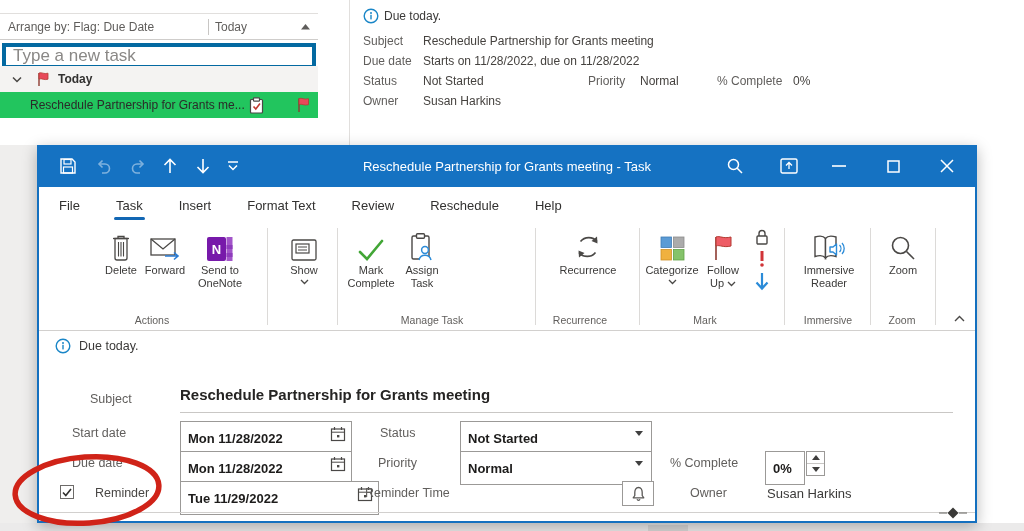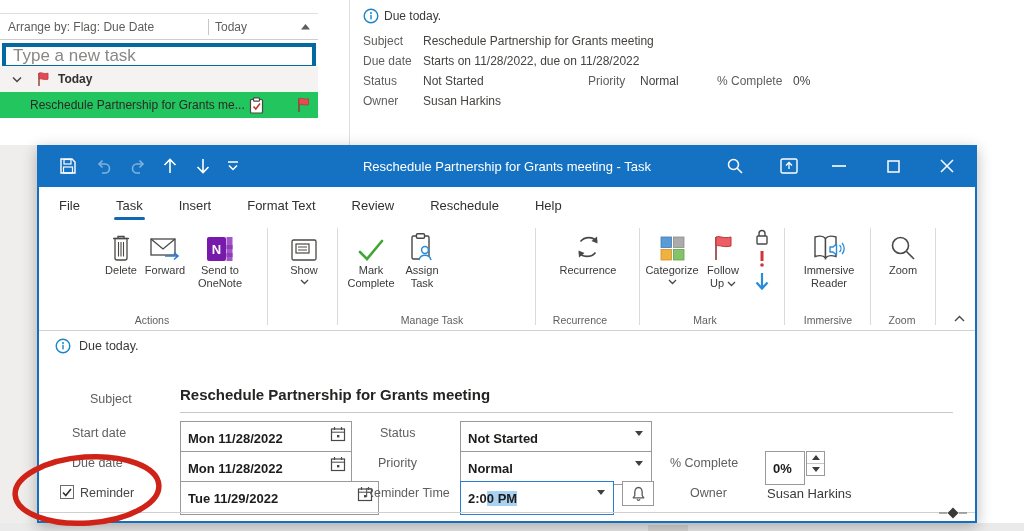--- a/index.html
+++ b/index.html
@@ -440,39 +440,34 @@
           <polygon points="0,0 8,0 4,5" fill="#3f3e3d"></polygon>
         </svg>
       </span>
   </div>
 
   <span class="abs" style="left:21px;top:338px;width:14px;height:14px;border:1.3px solid #6d6b69;background:#fff;display:flex;align-items:center;justify-content:center">
     <svg width="10" height="9" viewBox="0 0 10 9">
         <polyline points="1,4.5 3.8,7.5 9,1" fill="none" stroke="#323130" stroke-width="1.6"></polyline>
       </svg>
   </span>
-  <span class="flabel" style="left:41px;top:339px;color:#484644">Reminder</span>
+  <span class="flabel" style="left:56px;top:339px;color:#484644">Reminder</span>
   <div class="field" style="left:141px;top:334px;width:199px">
     <span>Tue 11/29/2022</span>
     <span class="calbtn">
       <svg width="16" height="16" viewBox="0 0 16 16">
           <rect x="1.5" y="3" width="13" height="11.5" fill="none" stroke="#4a4846" stroke-width="1.2"></rect>
           <line x1="1.5" y1="6.2" x2="14.5" y2="6.2" stroke="#4a4846" stroke-width="1"></line>
           <line x1="4.5" y1="1" x2="4.5" y2="4" stroke="#4a4846" stroke-width="1.2"></line>
           <line x1="11.5" y1="1" x2="11.5" y2="4" stroke="#4a4846" stroke-width="1.2"></line>
           <rect x="7" y="9" width="2.4" height="2.4" fill="#4a4846"></rect>
         </svg>
     </span>
   </div>
   <span class="flabel" style="left:326px;top:339px">Reminder Time</span>
-  <div class="field" style="left:421px;top:334px;width:154px;border:1.5px solid #2b7cd3">
-    <span>2:0</span>
-      <span style="background:#a9d1f2;white-space:pre">0 PM</span>
-    <span class="ddcaret caret" style="top:8px"></span>
-  </div>
   <div class="abs" style="left:583px;top:334px;width:32px;height:25px;border:1px solid #9b9997;background:#fff;display:flex;align-items:center;justify-content:center;cursor:pointer">
     <svg width="15" height="16" viewBox="0 0 15 16">
         <path d="M7.5 1.5 C4.8 1.5 3.8 4 3.8 6.5 L3.8 9.5 L2.2 11.8 L12.8 11.8 L11.2 9.5 L11.2 6.5 C11.2 4 10.2 1.5 7.5 1.5 Z" fill="none" stroke="#5a5856" stroke-width="1.3" stroke-linejoin="round"></path>
         <path d="M6 13.3 a1.6 1.6 0 0 0 3 0" fill="none" stroke="#5a5856" stroke-width="1.3"></path>
       </svg>
   </div>
   <span class="flabel" style="left:651px;top:339px">Owner</span>
   <span class="abs" style="left:728px;top:339px;font-size:13px;color:#3b3a39">Susan Harkins</span>
 
   <div id="form-divider"></div>

